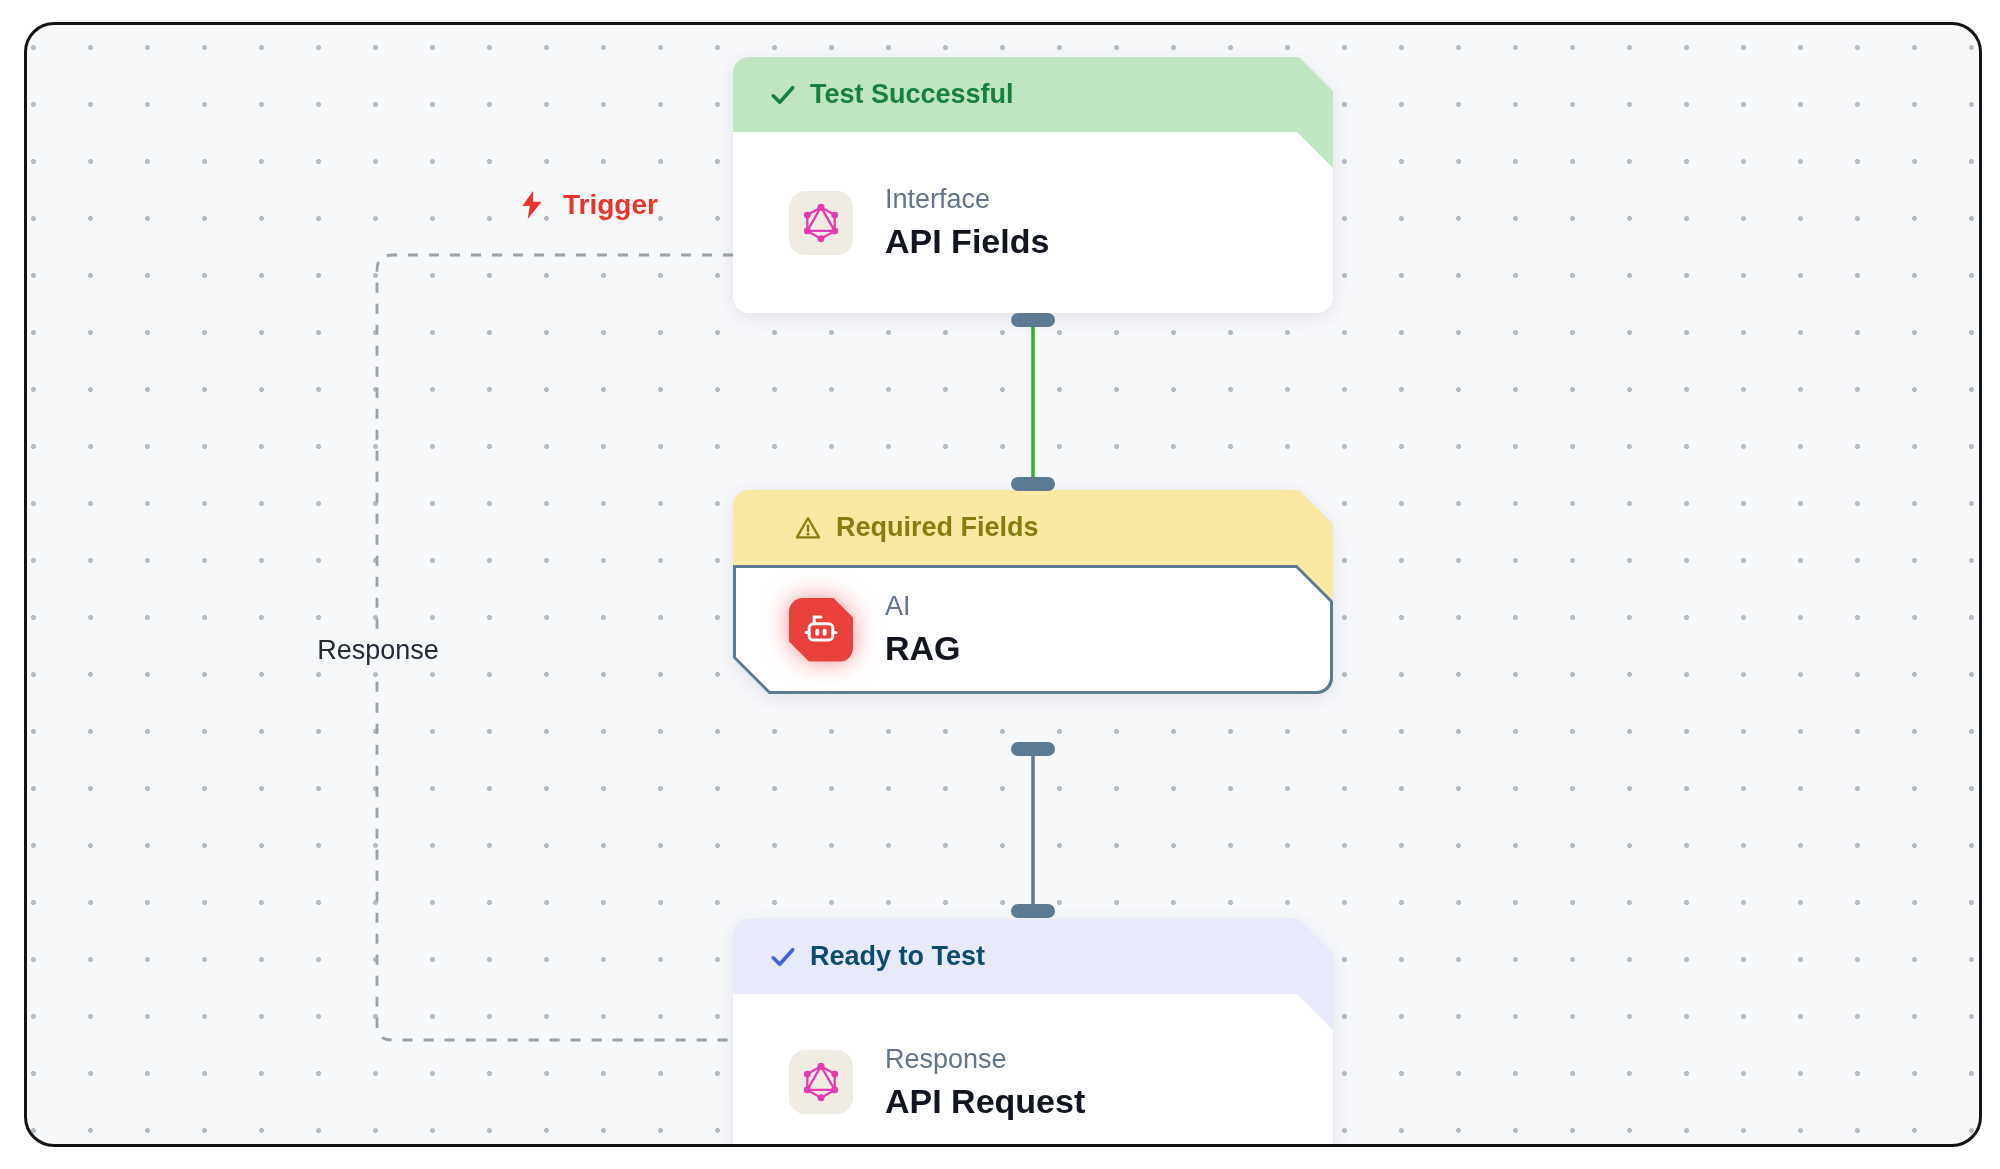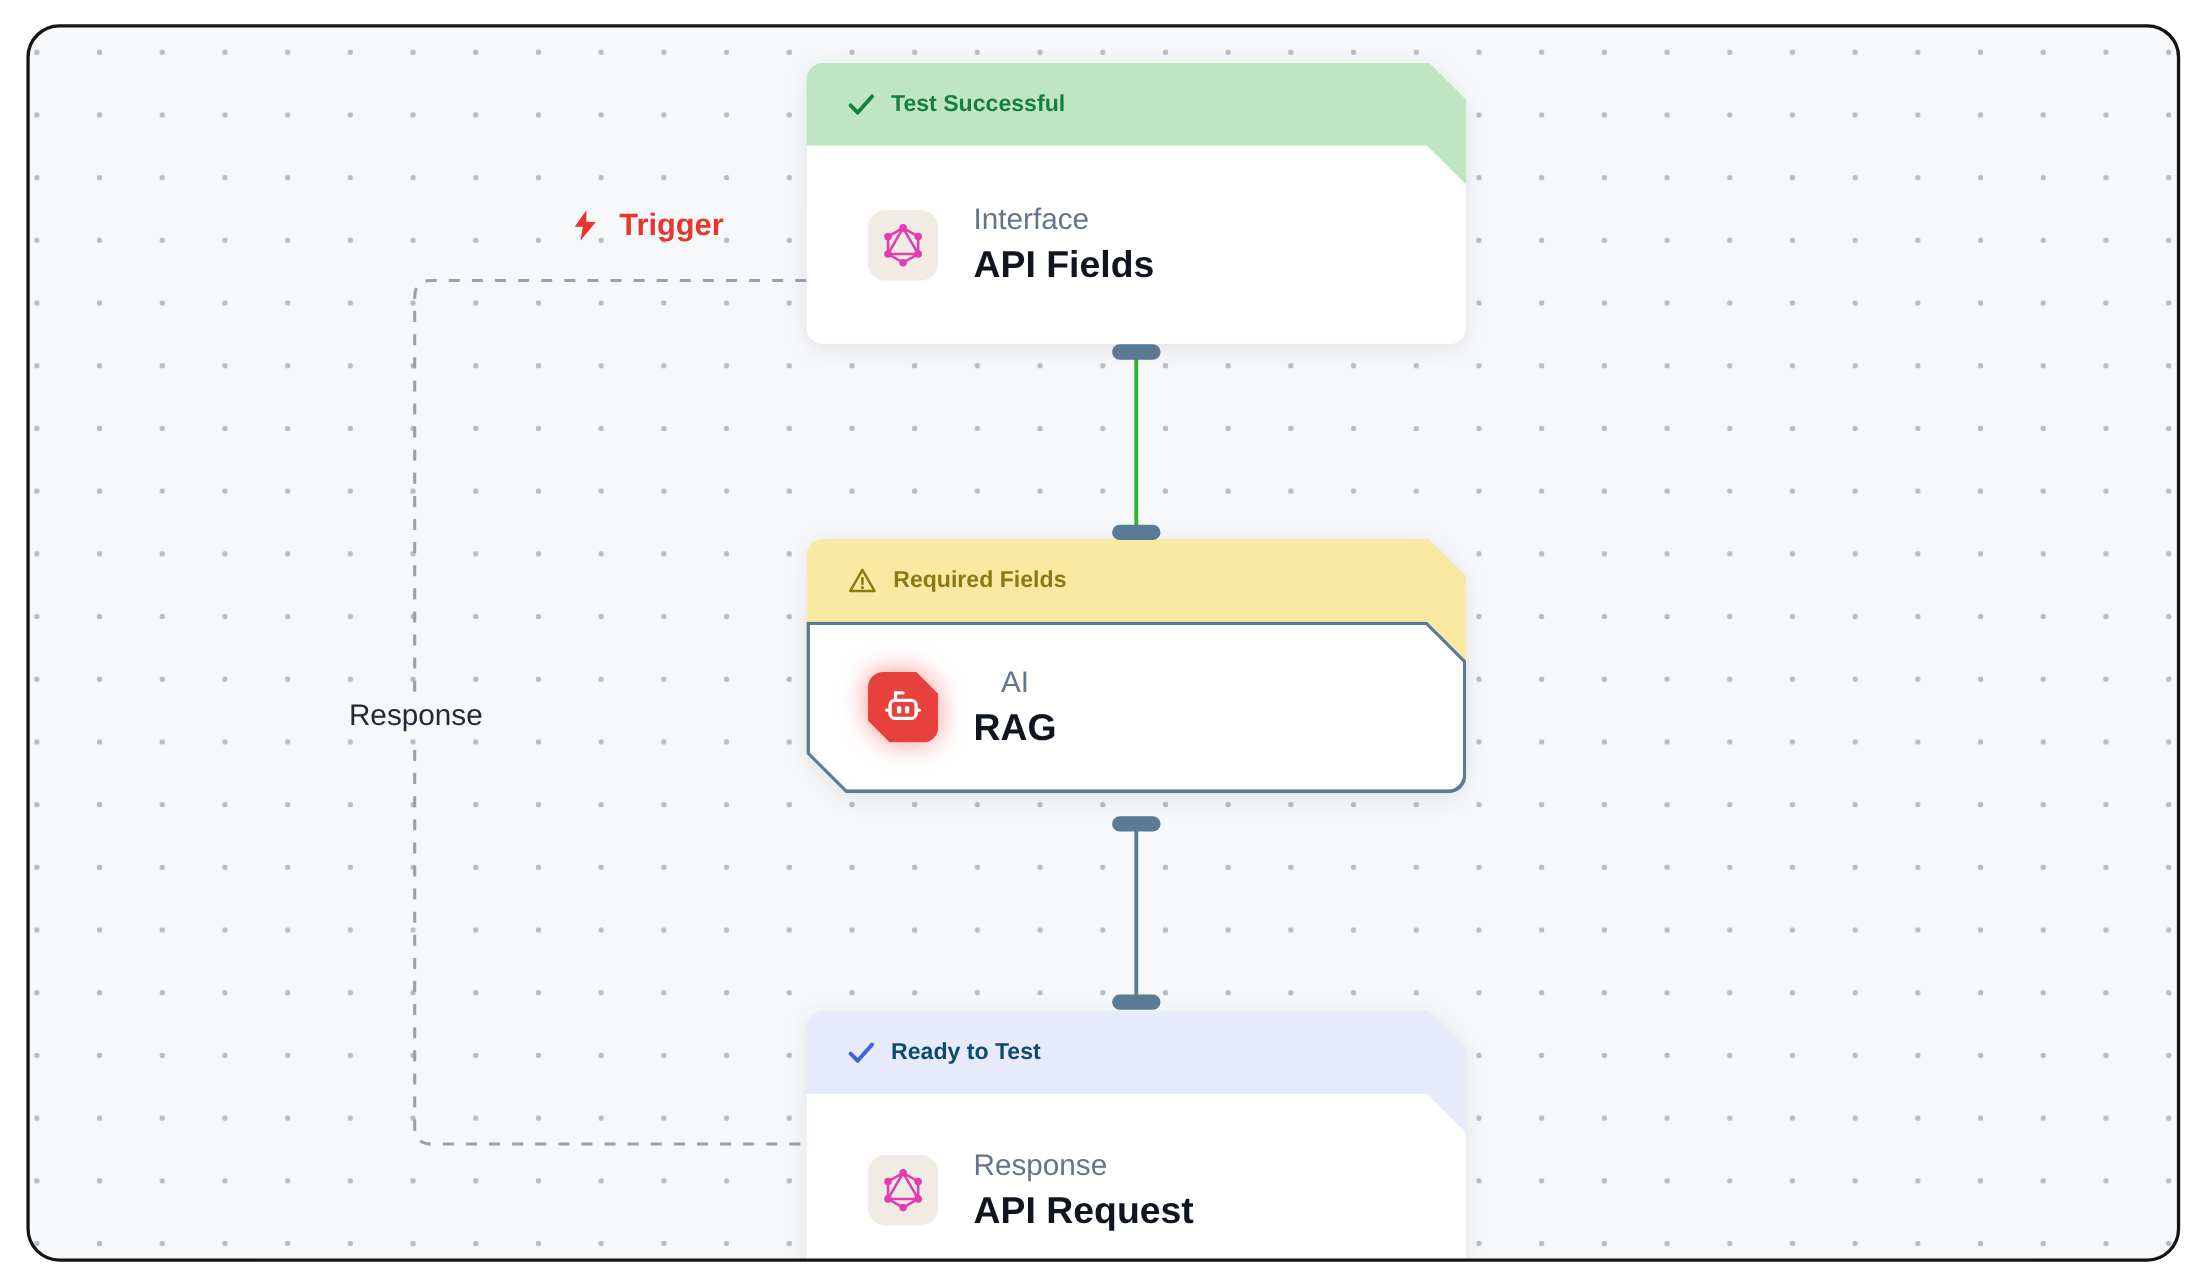--- a/index.html
+++ b/index.html
@@ -15,37 +15,37 @@
 
   svg.edge-layer { position:absolute; left:0; top:0; width:1958px; height:1125px; z-index:1; }
 
   
   .node { position:absolute; left:709px; width:600px; z-index:10;
           filter:drop-shadow(0 4px 10px rgba(20,30,55,0.10)); }
   .node-status { position:absolute; left:0; top:0; right:0; height:132px;
                  border-radius:16px 0 0 0;
                  clip-path:polygon(0 0,calc(100% - 34px) 0,100% 34px,100% 100%,0 100%); }
   .status-row { display:flex; align-items:center; gap:14px; height:75px; padding-left:37px;
-                font-size:21px; font-weight:600; }
+                font-size:27px; font-weight:600; }
   .status-success { background:#bfe6c0; } .status-success .status-row { color:#17803c; }
-  .status-warning { background:#f9e9a2; } .status-warning .status-row { color:#8a7a12; }
+  .status-warning { background:#f9e9a2;padding-left:24px; } .status-warning .status-row { color:#8a7a12; }
   .status-info    { background:#e6eafb; } .status-info    .status-row { color:#0c4a6e; }
 
   .node-body { position:absolute; left:0; right:0; top:75px; background:#ffffff;
                border-radius:0 0 16px 16px;
                clip-path:polygon(0 0,calc(100% - 36px) 0,100% 36px,100% 100%,0 100%);
                display:flex; align-items:center; padding-left:56px; }
   #node-1 { top:35px;  height:256px; } #node-1 .node-body { height:181px; }
   #node-2 { top:468px; height:252px; }
   #node-3 { top:897px; height:250px; } #node-3 .node-body { height:176px; }
 
   
-  .node-body-outer { position:absolute; left:0; right:0; top:75px; height:156px; background:#5b7a93;
+  .node-body-outer { position:absolute; left:0; right:0; top:75px; height:129px; background:#5b7a93;
                      border-radius:0 0 16px 0;
-                     clip-path:polygon(0 0,calc(100% - 36px) 0,100% 36px,100% 100%,36px 100%,0 calc(100% - 36px));text-align:center; }
+                     clip-path:polygon(0 0,calc(100% - 36px) 0,100% 36px,100% 100%,36px 100%,0 calc(100% - 36px)); }
   .node-body-inner { position:absolute; inset:3px; background:#ffffff; border-radius:0 0 14px 0;
                      clip-path:polygon(0 0,calc(100% - 34px) 0,100% 34px,100% 100%,34px 100%,0 calc(100% - 34px));
                      display:flex; align-items:center; padding-left:53px; }
 
   .node-row { display:flex; align-items:center; gap:32px; }
   .icon-tile { width:64px; height:64px; border-radius:16px; background:#f1ece3;
                display:flex; align-items:center; justify-content:center; flex:0 0 64px; }
   .glow { filter:drop-shadow(0 0 12px rgba(239,68,68,0.60)); }
   .icon-tile.red { background:#e8403d; border-radius:14px;
                    clip-path:polygon(0 0,calc(100% - 20px) 0,100% 20px,100% 100%,20px 100%,0 calc(100% - 20px)); }

